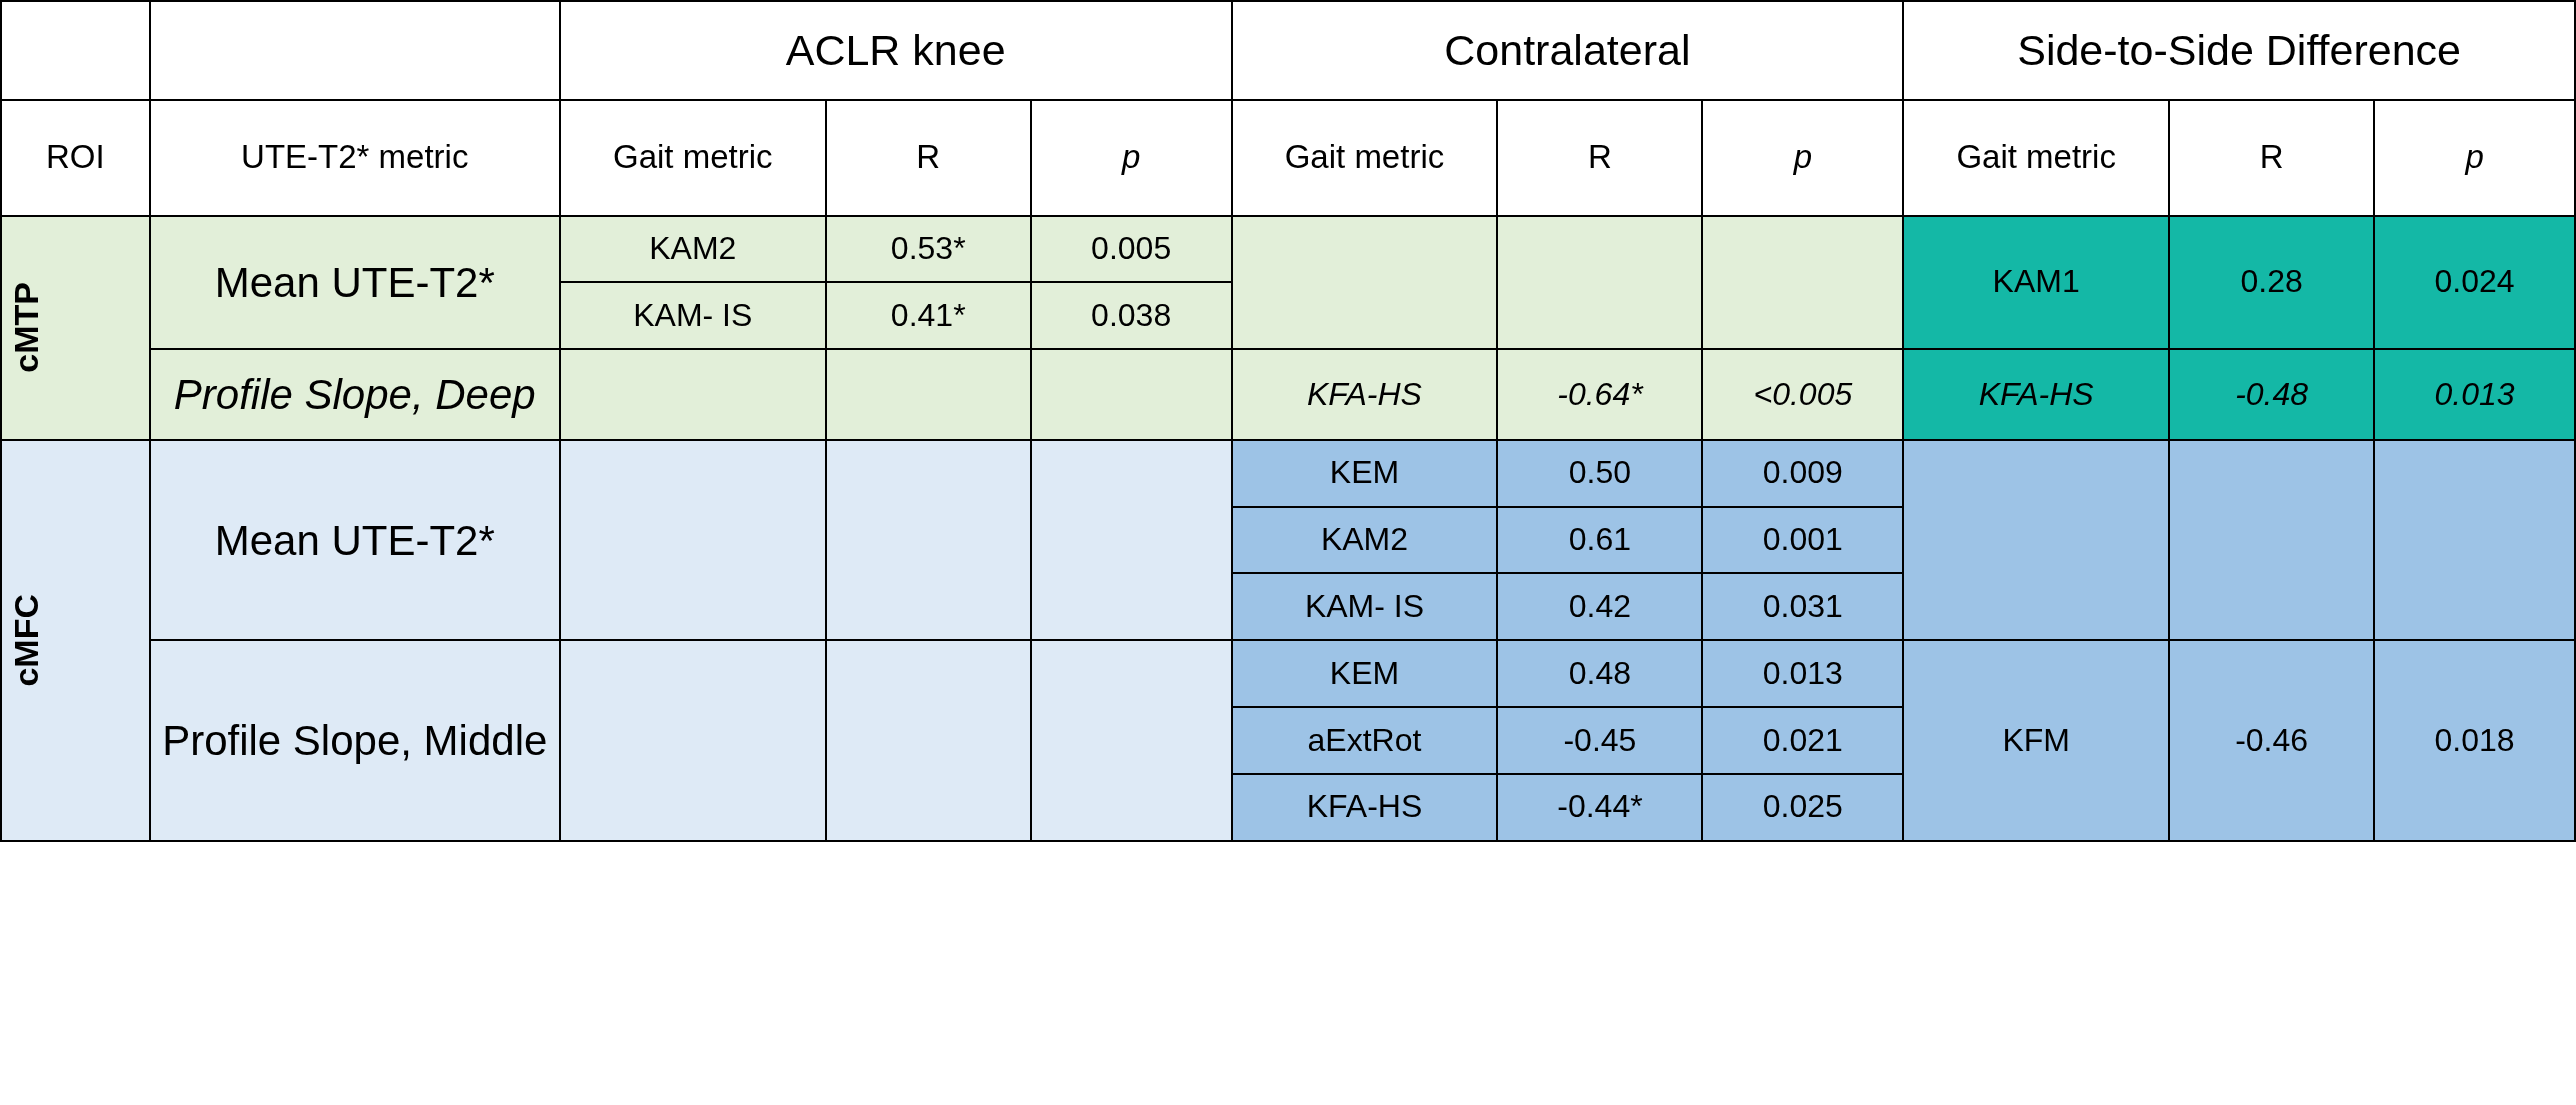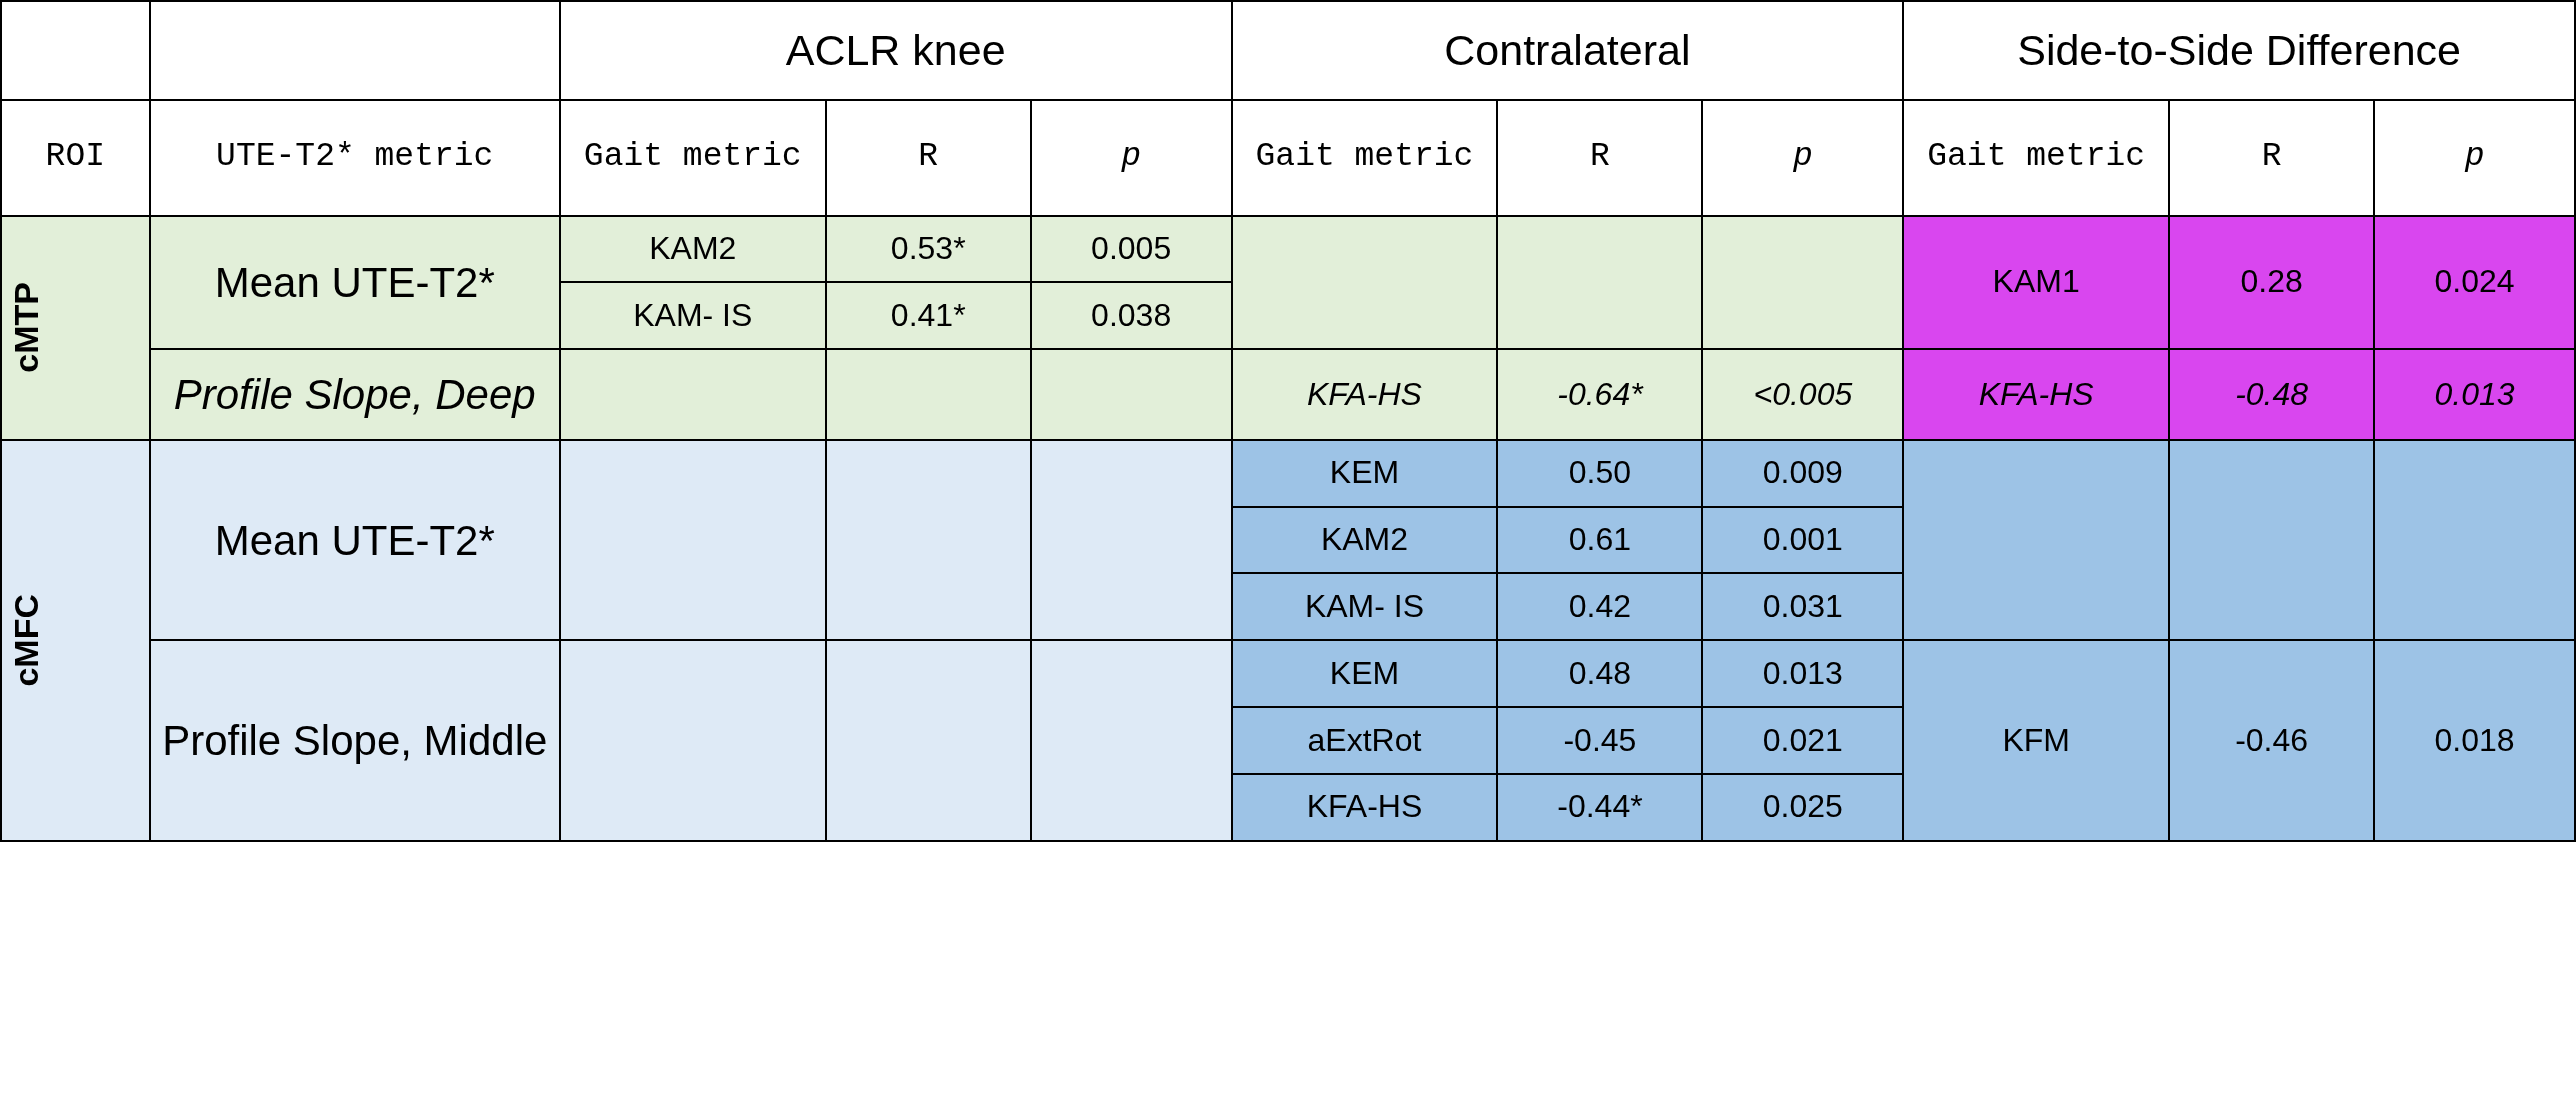--- a/index.html
+++ b/index.html
@@ -49,28 +49,27 @@
     border-top: none;
     border-left: none;
   }
   .blankcell.second {
     border-left: 2.6px solid #000000;
   }
   .subhead {
     font-weight: bold;
     font-size: 33px;
     height: 107px;
-    font-family: Liberation Mono, monospace;
   }
   .subhead.italic { font-style: italic; }
 
   
   .roi-green   { background: #e2efd9; }
   .cell-green-light { background: #e2efd9; }
-  .cell-green-mid   { background: #d946ef; }
+  .cell-green-mid   { background: #14b8a6; }
 
   .roi-blue    { background: #deeaf6; }
   .cell-blue-light  { background: #deeaf6; }
   .cell-blue-mid    { background: #9dc3e6; }
 
   .roi-label {
     font-weight: bold;
     font-size: 34px;
     writing-mode: vertical-rl;
     transform: rotate(180deg);

